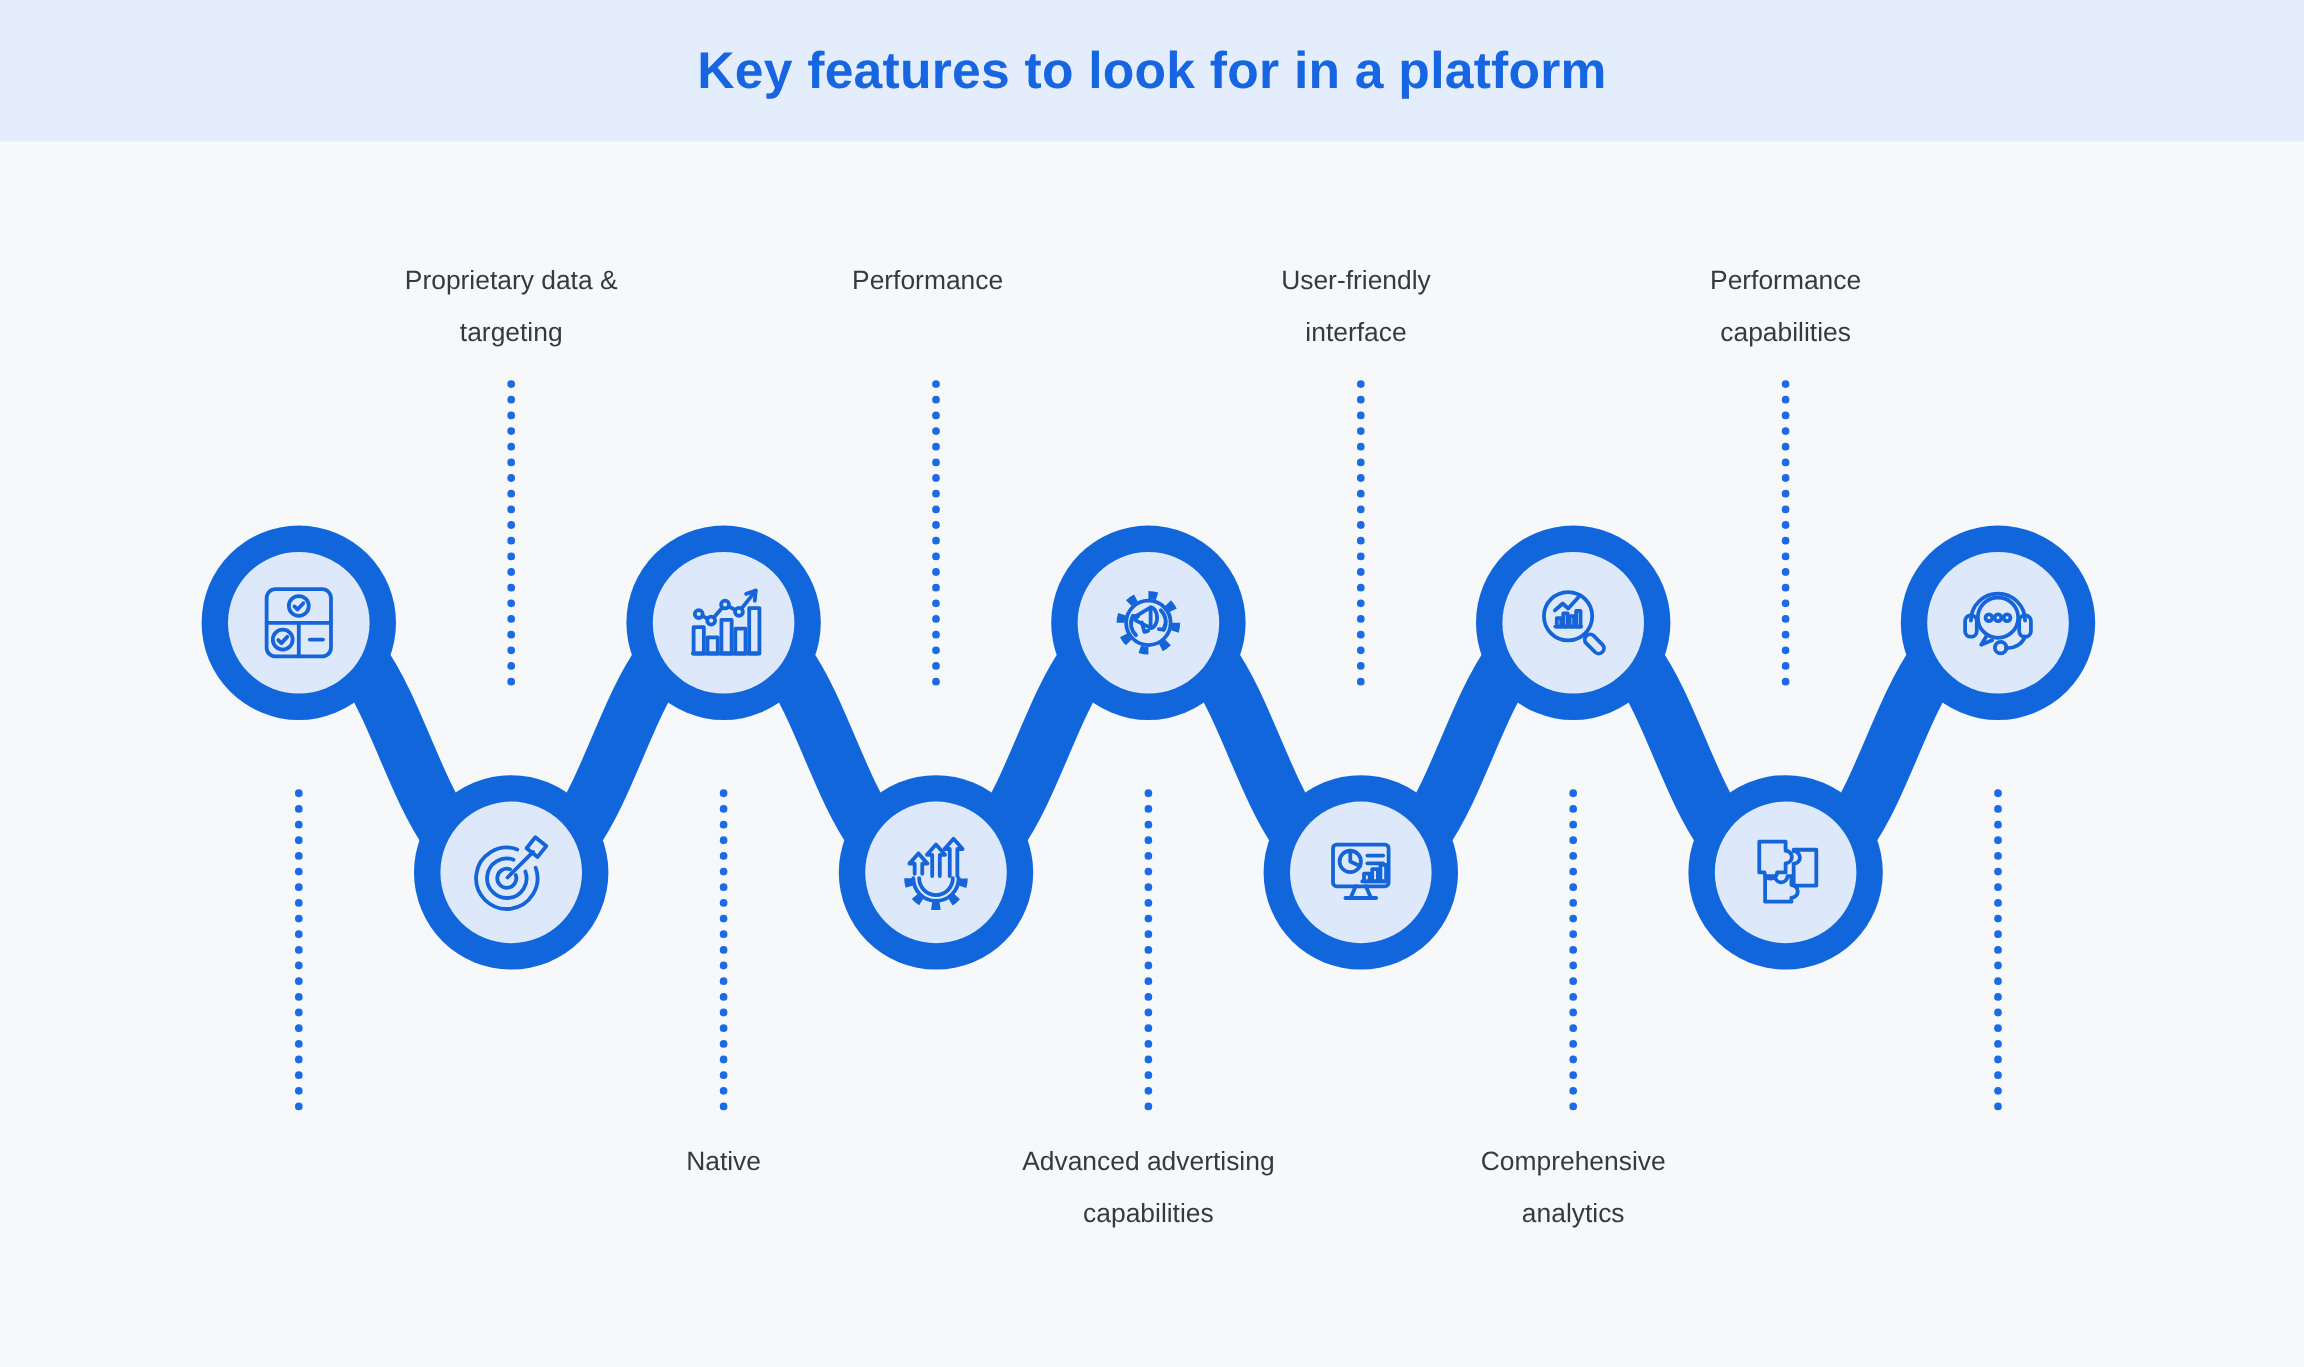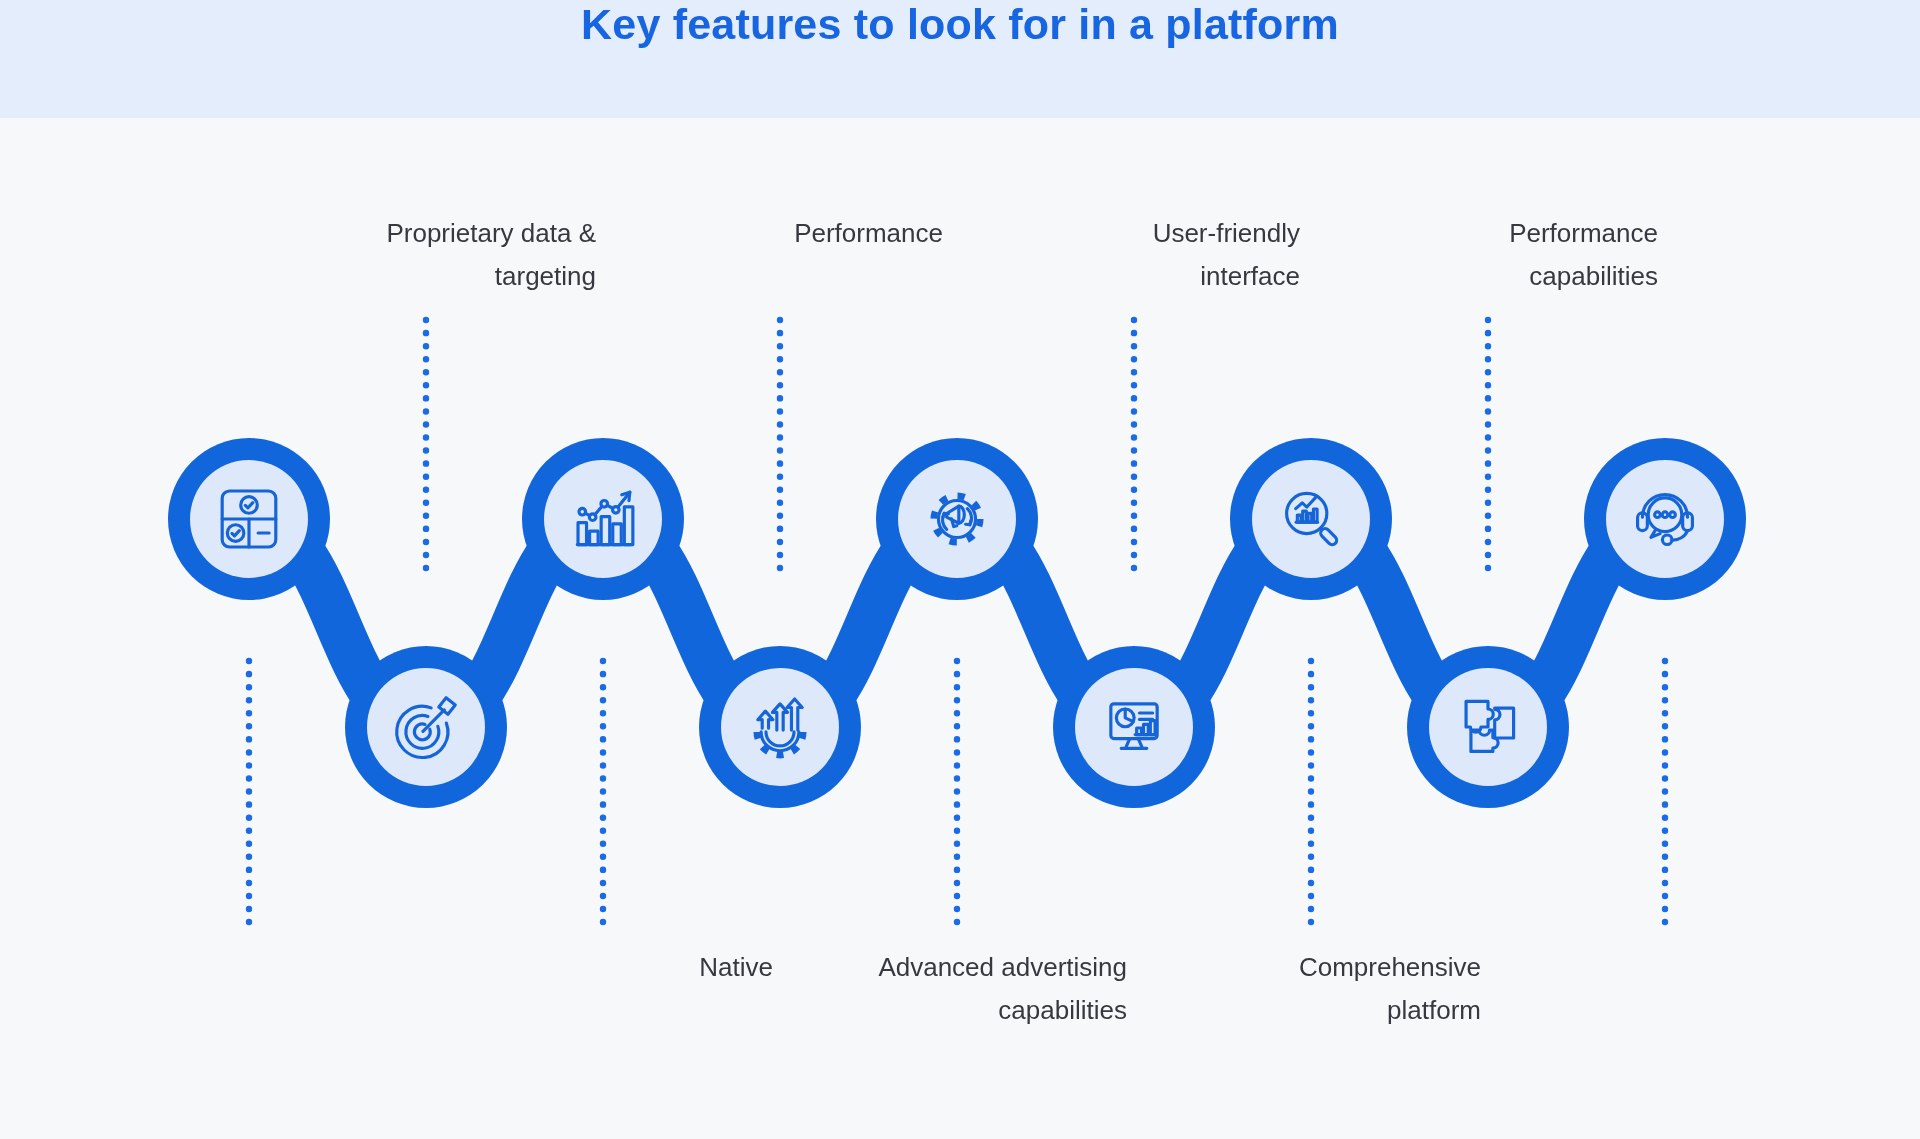--- a/index.html
+++ b/index.html
@@ -4,33 +4,33 @@
 <style>
   :root{
     --accent:#1166DC; --node-fill:#DDE8FA; --header-bg:#E4EDFC; --page-bg:#F7F8F9;
     --title-color:#1765E0; --label-color:#36393F; --icon-stroke:#1565D8; --dot-color:#1B6AE6;
   }
   *{margin:0;padding:0;box-sizing:border-box}
   html,body{width:1920px;height:1139px}
   body{font-family:"Liberation Sans","DejaVu Sans",sans-serif;background:var(--page-bg);}
   .canvas{position:relative;width:1920px;height:1139px;background:var(--page-bg);overflow:hidden}
   .banner{position:absolute;left:0;top:0;width:1920px;height:118px;background:var(--header-bg);
-          display:flex;align-items:flex-start;justify-content:center;z-index:3}
+          display:flex;align-items:center;justify-content:center;z-index:3}
   .banner h1{font-size:43px;font-weight:700;color:var(--title-color);letter-spacing:.2px}
   svg.bg{position:absolute;left:0;top:0;z-index:1}
   .wave{stroke:var(--accent);stroke-width:46;fill:none;stroke-linecap:round}
   .dots{stroke:var(--dot-color);stroke-width:6.4;fill:none;stroke-linecap:round;stroke-dasharray:0.1 12.95}
   .node{position:absolute;width:162px;height:162px;border-radius:50%;background:var(--accent);
         display:flex;align-items:center;justify-content:center;z-index:2}
   .node.top{top:438px}.node.bottom{top:646px}
   .node-inner{width:118px;height:118px;border-radius:50%;background:var(--node-fill);
               display:flex;align-items:center;justify-content:center}
   svg.icon{width:78px;height:78px;stroke:var(--icon-stroke);fill:none;stroke-width:2.6;
            stroke-linecap:round;stroke-linejoin:round}
-  .label{position:absolute;width:340px;text-align:right;font-size:26px;line-height:43px;
+  .label{position:absolute;width:340px;text-align:center;font-size:22px;line-height:43px;
          color:var(--label-color);white-space:pre-line;z-index:2}
   .label.top{top:212px}.label.bottom{top:946px}
 </style>
 </head>
 <body>
 
 <div class="canvas">
 
   <div class="banner">
     <h1>Key features to look for in a platform</h1>
@@ -212,17 +212,17 @@
 
   <div class="label top" style="left:256px">Proprietary data &amp;
 targeting</div>
   <div class="label bottom" style="left:433px">Native</div>
   <div class="label top" style="left:603px">Performance</div>
   <div class="label bottom" style="left:787px">Advanced advertising
 capabilities</div>
   <div class="label top" style="left:960px">User-friendly
 interface</div>
   <div class="label bottom" style="left:1141px">Comprehensive
-platform</div>
+analytics</div>
   <div class="label top" style="left:1318px">Performance
 capabilities</div>
 
 </div>
 
 </body></html>

